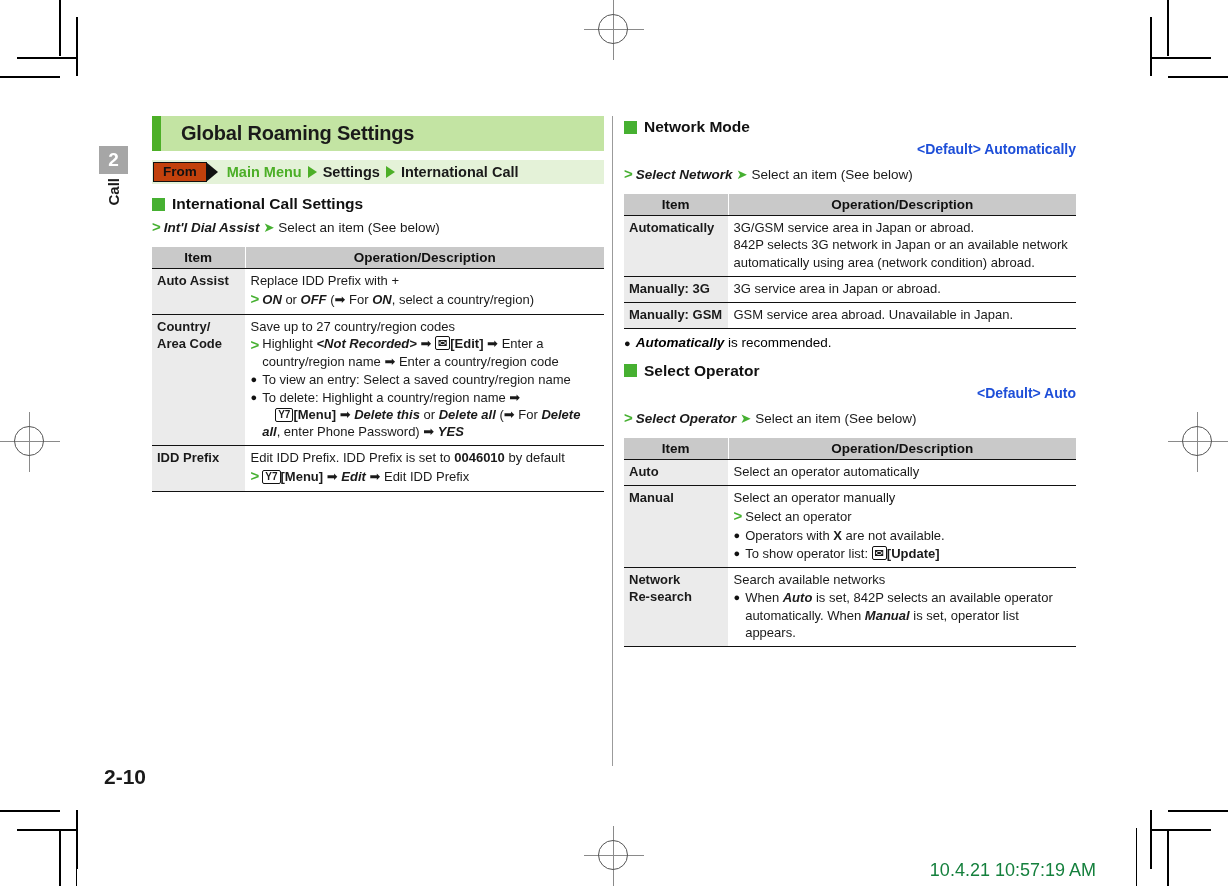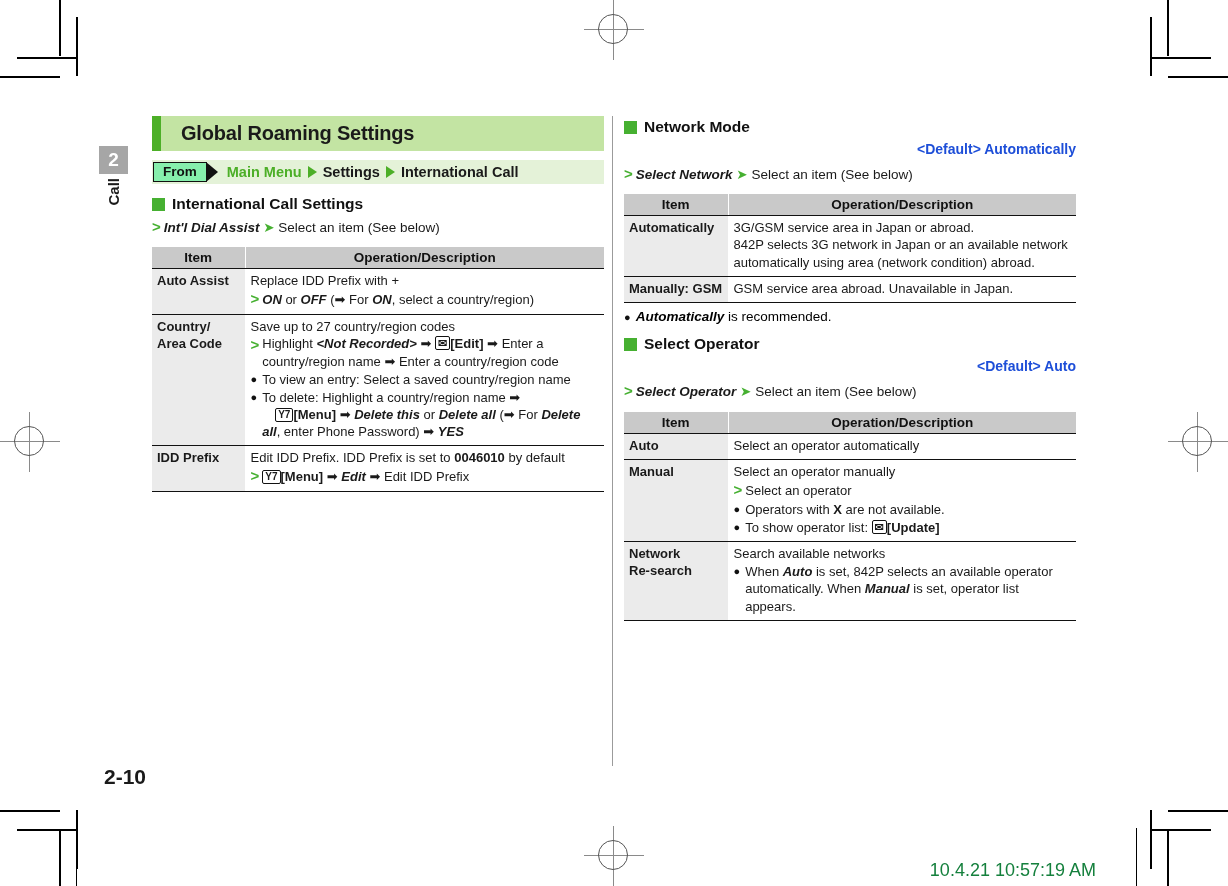--- a/index.html
+++ b/index.html
@@ -75,21 +75,21 @@
   #breadcrumb-row {
     margin-top: 9px;
     height: 24px;
     background: #e4f2d8;
     display: flex; align-items: center;
     position: relative;
   }
   #from-badge {
     position: relative;
     height: 20px; margin-left: 1px;
-    border: 1.6px solid #111; background: #86efac;
+    border: 1.6px solid #111; background: #c2410c;
     display: flex; align-items: center; padding: 0 9px;
     font-size: 13.5px; font-weight: bold; color: #111;
     line-height: 1;
   }
   #from-arrow {
     width: 0; height: 0; margin-left: -1px; margin-right: 9px;
     border-top: 10px solid transparent;
     border-bottom: 10px solid transparent;
     border-left: 12px solid #111;
   }
@@ -387,20 +387,24 @@
       </thead>
       <tbody>
         <tr>
           <td class="item">Automatically</td>
           <td>
             <div>3G/GSM service area in Japan or abroad.</div>
             <div>842P selects 3G network in Japan or an available network automatically using area (network condition) abroad.</div>
           </td>
         </tr>
         <tr>
+          <td class="item">Manually: 3G</td>
+          <td>3G service area in Japan or abroad.</td>
+        </tr>
+        <tr>
           <td class="item">Manually: GSM</td>
           <td>GSM service area abroad. Unavailable in Japan.</td>
         </tr>
       </tbody>
     </table>
 
     <div class="bul" style="margin-top:6px; font-size:13.5px;">
       <span class="bul-dot">●</span>
       <span class="bul-txt"><span class="bi">Automatically</span><span> is recommended.</span></span>
     </div>

